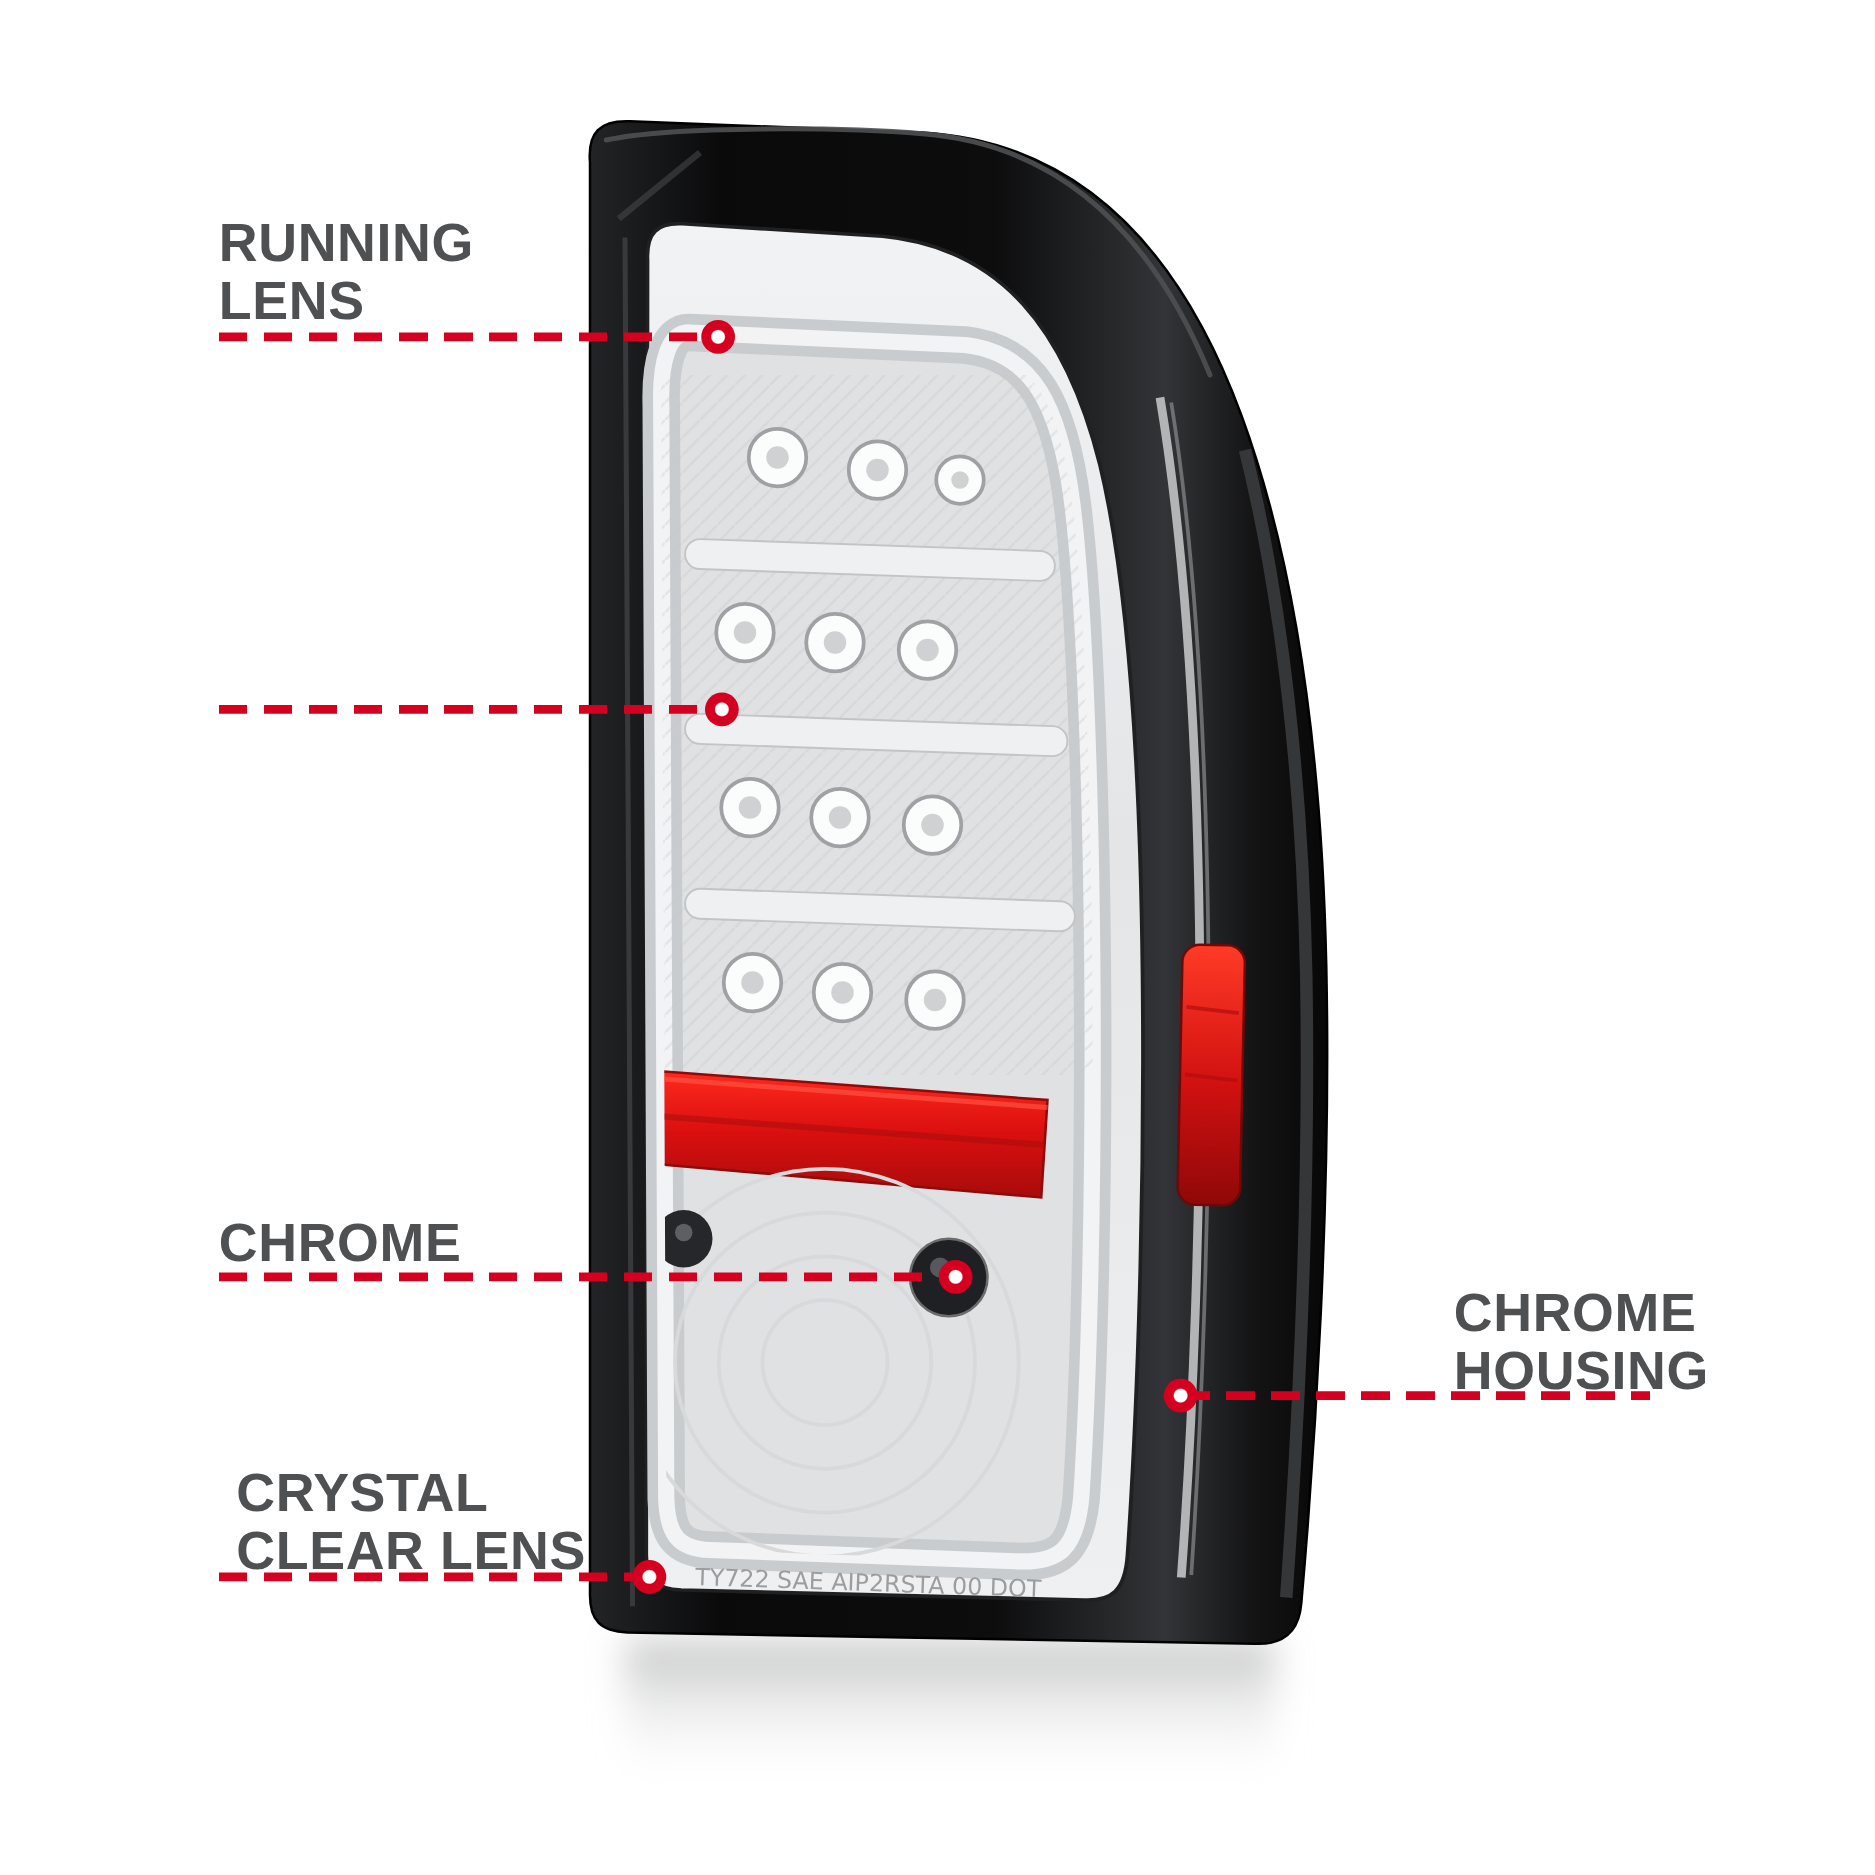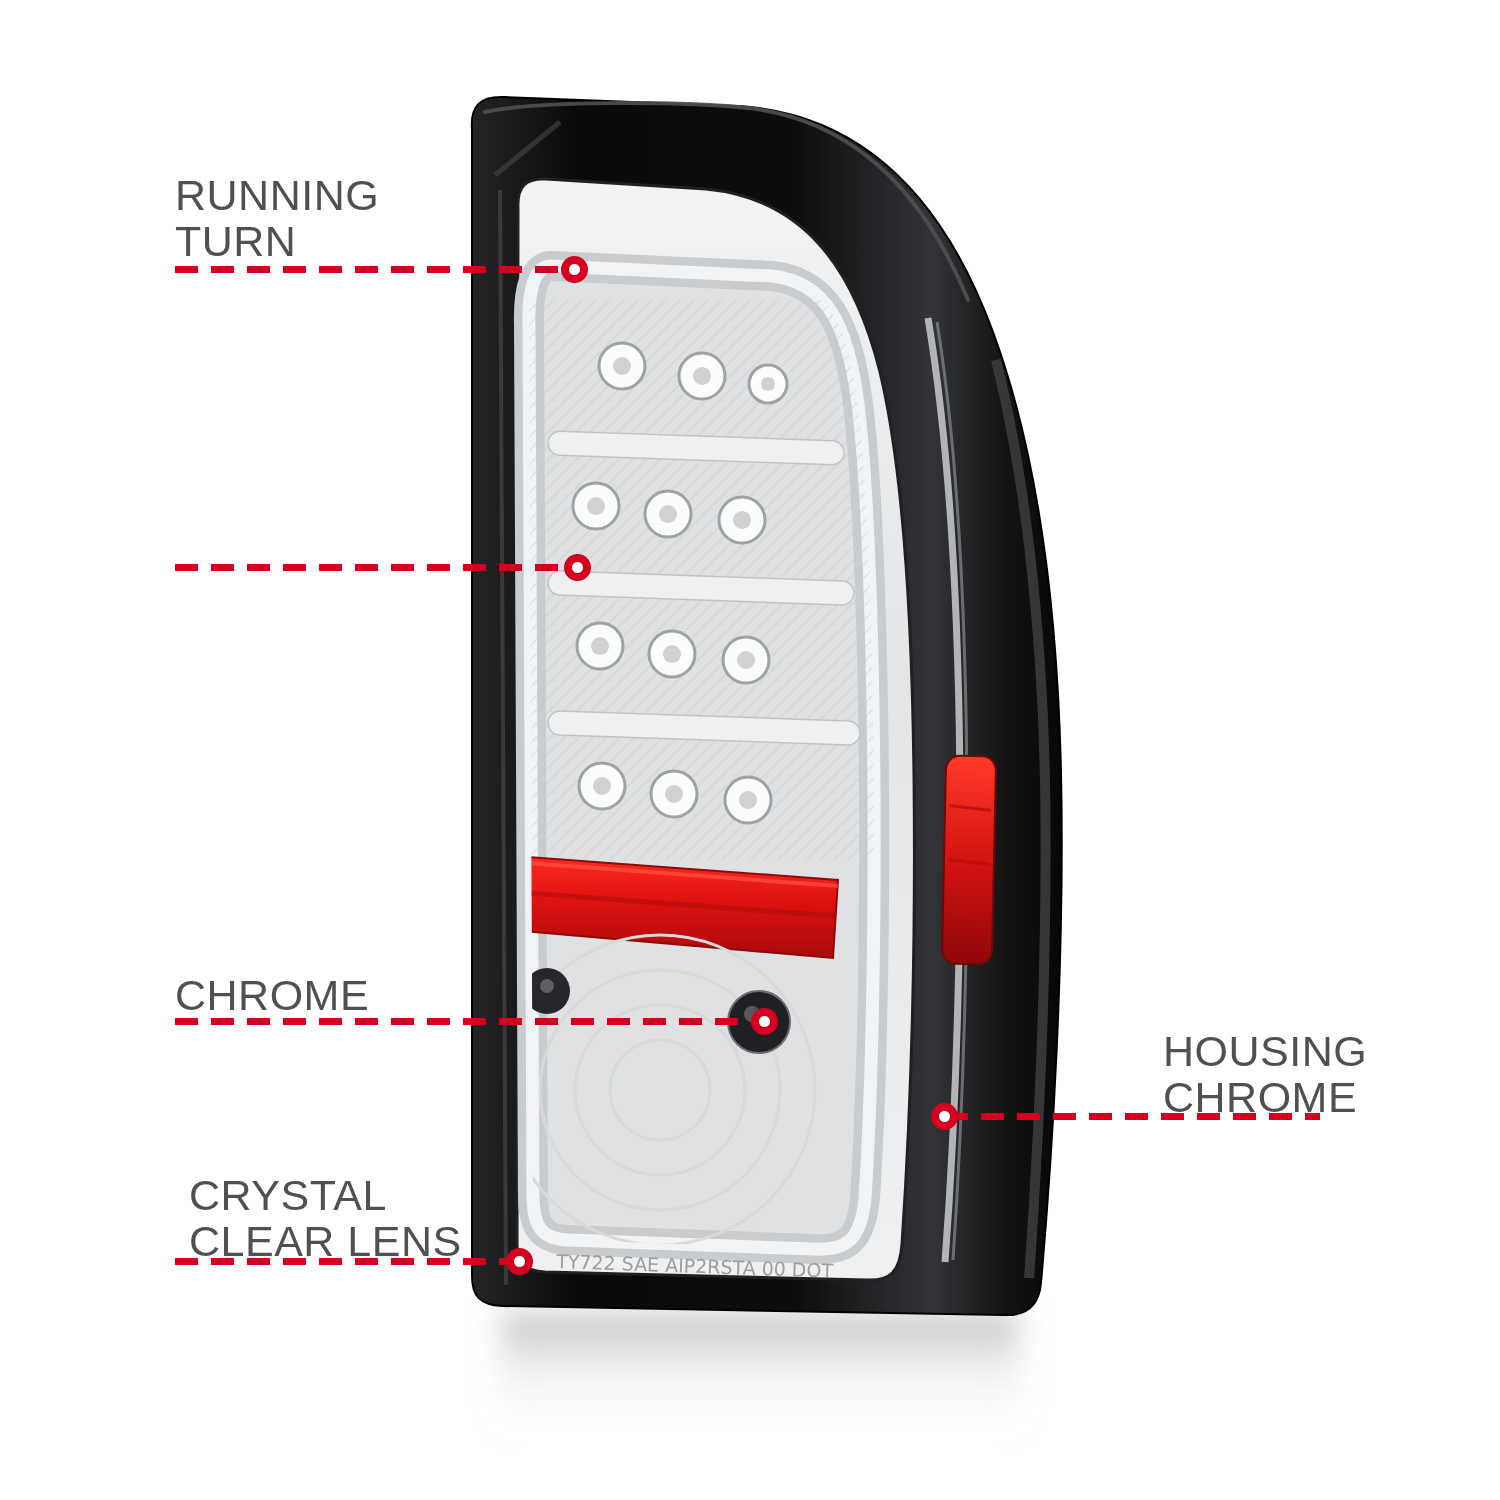--- a/index.html
+++ b/index.html
@@ -2,21 +2,21 @@
 <html><head>
 <meta charset="utf-8">
 <style>
   html,body{margin:0;padding:0;background:#fff;}
   .canvas{
     position:relative;width:1500px;height:1500px;background:#ffffff;
     overflow:hidden;font-family:"Liberation Sans",sans-serif;
   }
   .lamp-svg{position:absolute;left:0;top:0;width:1500px;height:1500px;}
   .callout-label{
-    position:absolute;color:#4f5052;font-weight:normal;font-size:43px;
+    position:absolute;color:#4f5052;font-weight:bold;font-size:43px;
     line-height:1.07;letter-spacing:.5px;white-space:nowrap;
   }
   .callout-label span{display:block;}
   .leader{
     position:absolute;height:7px;
     background:repeating-linear-gradient(90deg,#d5001f 0,#d5001f 23px,transparent 23px,transparent 36px);
   }
   .leader-dot{
     position:absolute;width:27px;height:27px;border-radius:50%;
     background:radial-gradient(circle,#ffffff 0 5px,#d5001f 6px 100%);
@@ -148,37 +148,37 @@
     <g transform="rotate(1.2 969 860)">
       <rect x="944" y="756" width="50" height="208" rx="14" fill="url(#gRedSide)" stroke="#6f0808" stroke-width="2"></rect>
       <path d="M 948 806 L 990 810" stroke="#b30d0d" stroke-width="3" opacity="0.7"></path>
       <path d="M 948 860 L 990 864" stroke="#b30d0d" stroke-width="3" opacity="0.7"></path>
       <path d="M 948 914 L 990 918" stroke="#b30d0d" stroke-width="3" opacity="0.7"></path>
     </g>
   </svg>
 
   <div class="callout-label" style="left:175px;top:172px">
     <span>RUNNING</span>
-    <span>TURN</span>
+    <span>LENS</span>
   </div>
   <div class="leader" style="left:175px;top:266px;width:400px"></div>
   <div class="leader-dot" style="left:561px;top:256px"></div>
 
   <div class="leader" style="left:175px;top:564px;width:403px"></div>
   <div class="leader-dot" style="left:564px;top:554px"></div>
 
   <div class="callout-label" style="left:175px;top:972px">
     <span>CHROME</span>
   </div>
   <div class="leader" style="left:175px;top:1018px;width:590px"></div>
   <div class="leader-dot" style="left:751px;top:1008px"></div>
 
   <div class="callout-label" style="left:1163px;top:1028px">
+    <span>CHROME</span>
     <span>HOUSING</span>
-    <span>CHROME</span>
   </div>
   <div class="leader" style="left:945px;top:1113px;width:375px"></div>
   <div class="leader-dot" style="left:931px;top:1103px"></div>
 
   <div class="callout-label" style="left:189px;top:1172px">
     <span>CRYSTAL</span>
     <span>CLEAR LENS</span>
   </div>
   <div class="leader" style="left:175px;top:1258px;width:345px"></div>
   <div class="leader-dot" style="left:506px;top:1248px"></div>

